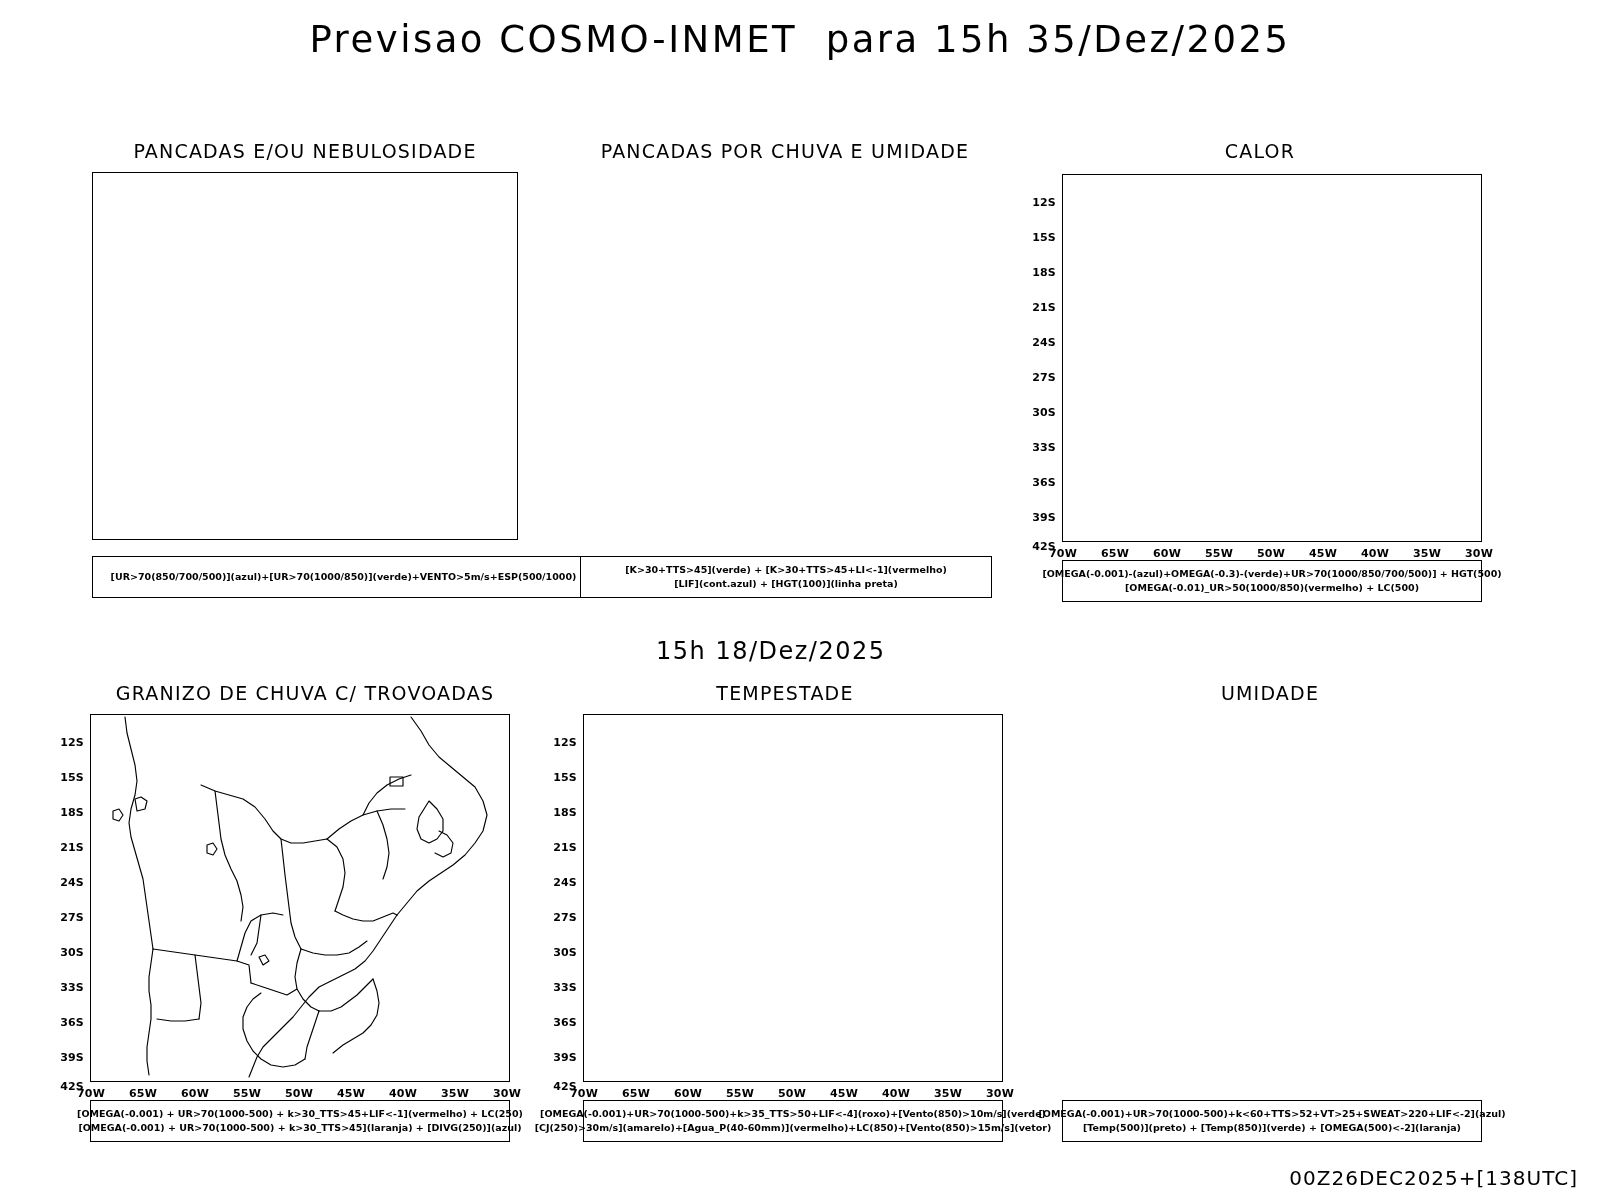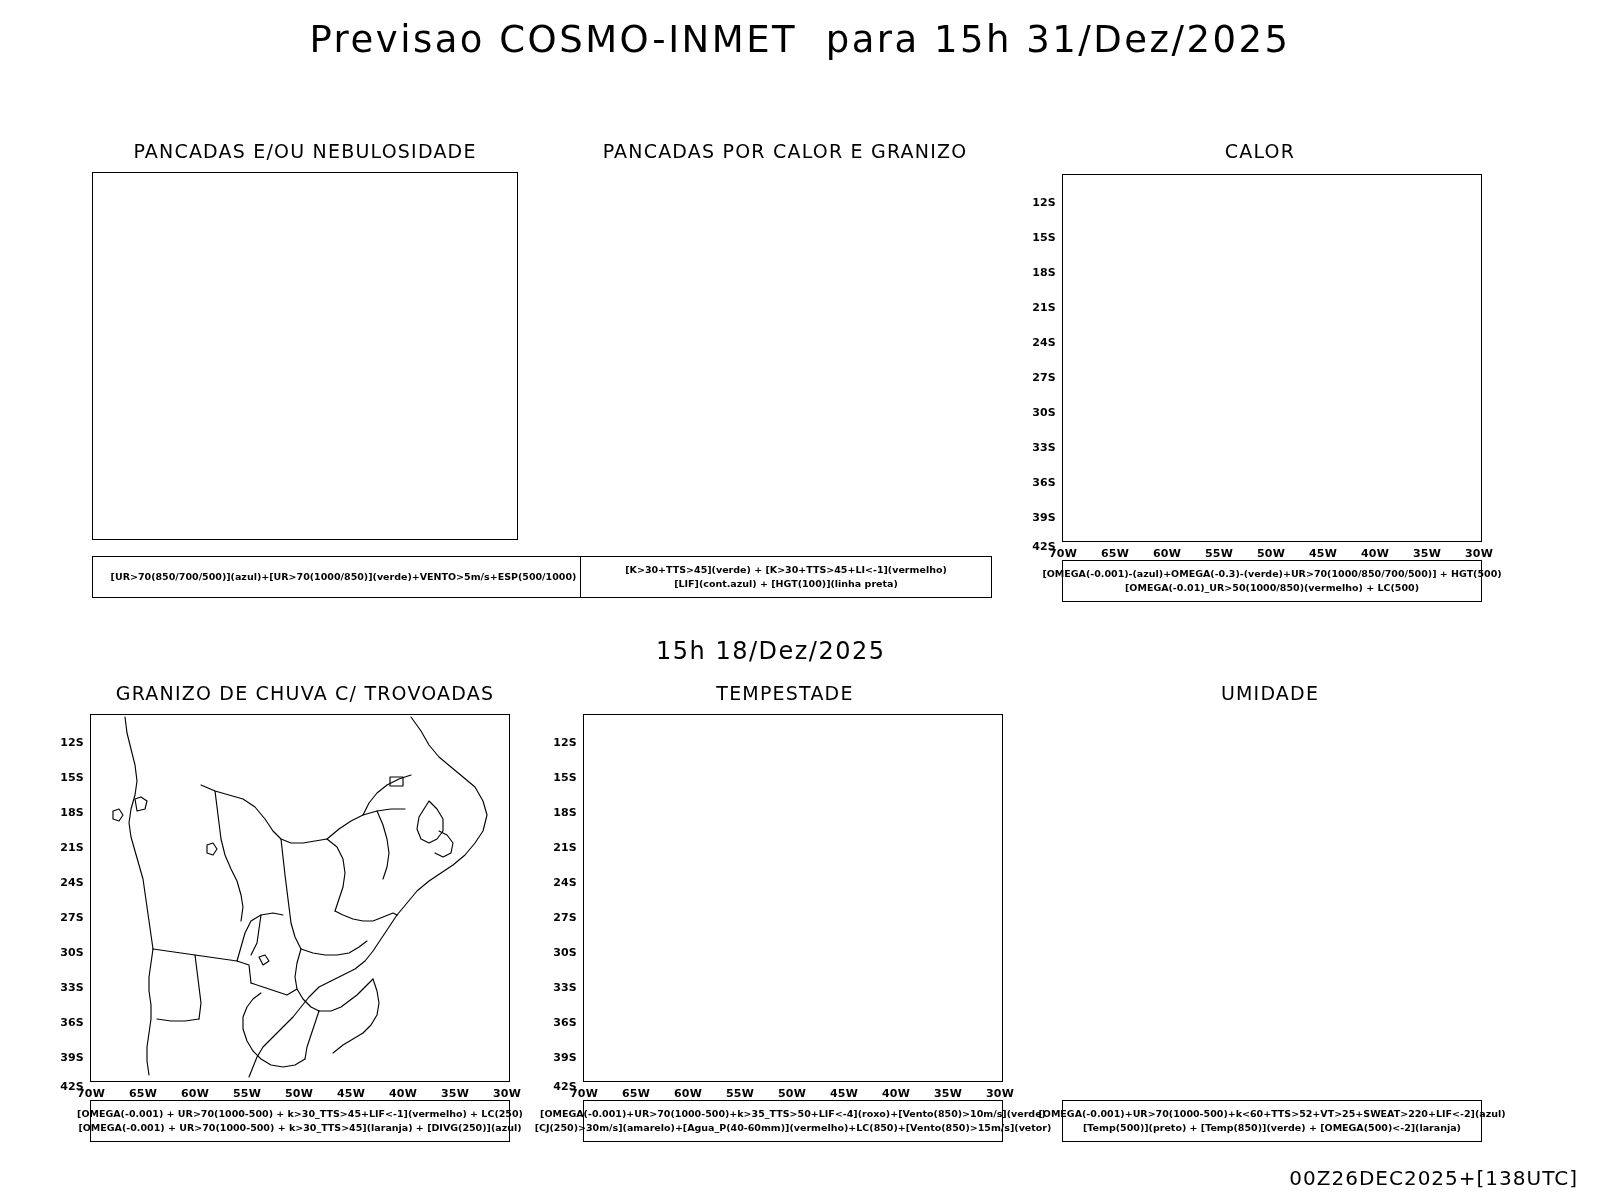--- a/index.html
+++ b/index.html
@@ -105,32 +105,32 @@
 
   .map-svg {
     position: absolute;
     left: 0;
     top: 0;
   }
 </style>
 </head>
 <body>
 
-<div class="main-title">Previsao COSMO-INMET  para 15h 31/Dez/2025</div>
+<div class="main-title">Previsao COSMO-INMET  para 15h 35/Dez/2025</div>
 
 <div class="panel" style="left:90px; top:140px; width:430px; height:470px;">
   <div class="panel-title">PANCADAS E/OU NEBULOSIDADE</div>
 </div>
 <div class="map-box" style="left:92px; top:172px; width:426px; height:368px;"></div>
 <div class="legend-box" style="left:92px; top:556px; width:503px; height:42px;">
   <div>[UR&gt;70(850/700/500)](azul)+[UR&gt;70(1000/850)](verde)+VENTO&gt;5m/s+ESP(500/1000)</div>
 </div>
 
 <div class="panel" style="left:575px; top:140px; width:420px; height:470px;">
-  <div class="panel-title">PANCADAS POR CALOR E GRANIZO</div>
+  <div class="panel-title">PANCADAS POR CHUVA E UMIDADE</div>
 </div>
 <div class="legend-box" style="left:580px; top:556px; width:412px; height:42px;">
   <div>[K&gt;30+TTS&gt;45](verde)  +  [K&gt;30+TTS&gt;45+LI&lt;-1](vermelho)</div>
   <div>[LIF](cont.azul)  +  [HGT(100)](linha preta)</div>
 </div>
 
 <div class="panel" style="left:1035px; top:140px; width:450px; height:470px;">
   <div class="panel-title">CALOR</div>
 </div>
 <div class="map-box" style="left:1062px; top:174px; width:420px; height:368px;"></div>

